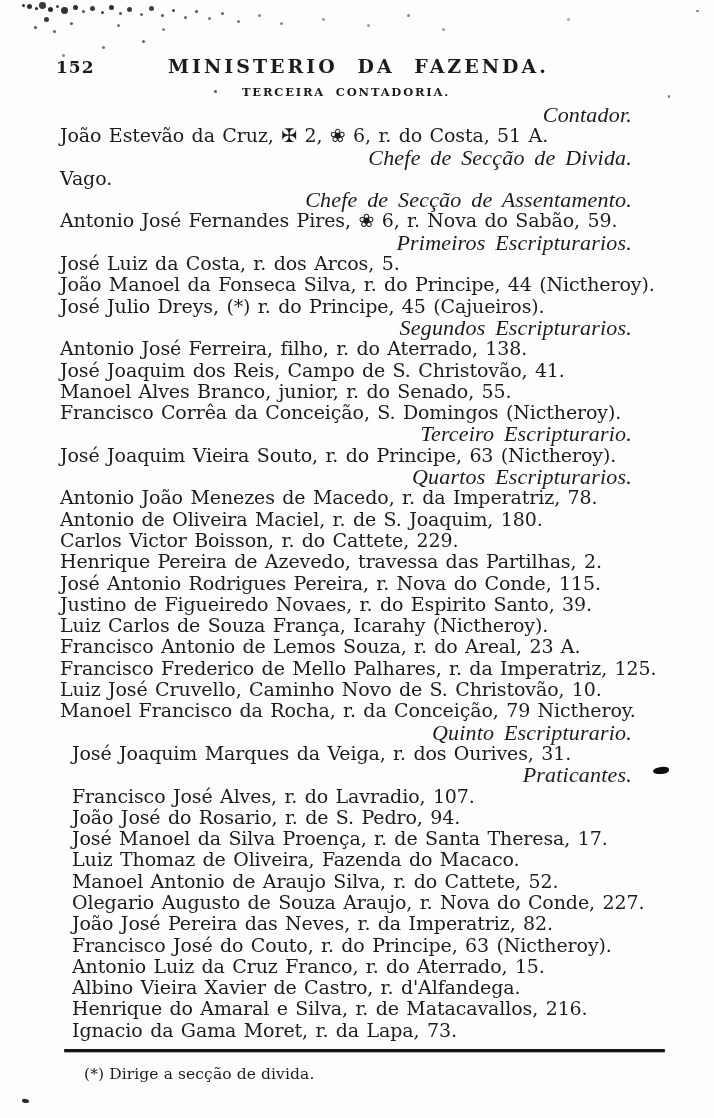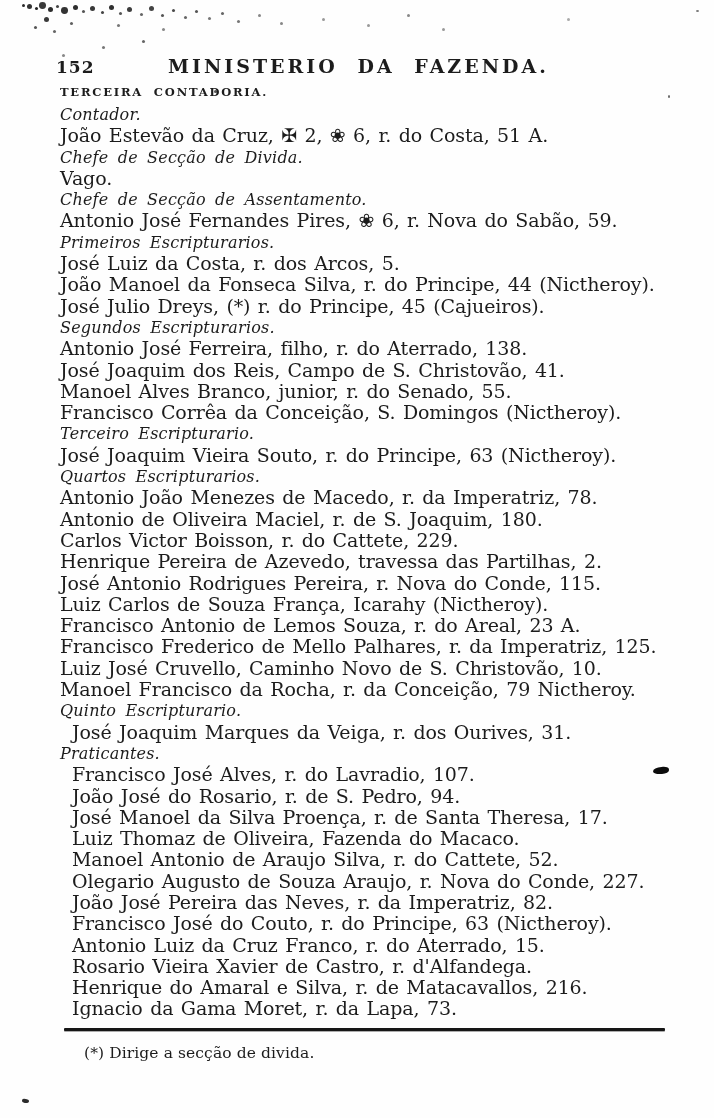--- a/index.html
+++ b/index.html
@@ -17,28 +17,29 @@
     position:absolute;left:-4px;top:2px;
     font-weight:bold;font-size:17px;letter-spacing:1px;
   }
   .ministry-title{
     text-align:center;font-weight:bold;font-size:19px;
     letter-spacing:3px;word-spacing:10px;
     transform:scaleY(1.02);
     margin-left:25px;
   }
   .subheader{
-    text-align:left;font-weight:bold;font-size:11.5px;
+    text-align:center;font-weight:bold;font-size:11.5px;
     letter-spacing:1.8px;word-spacing:5px;margin-top:6px;height:16px;
   }
   .sections{margin-top:3px;}
   .section-heading{
-    text-align:left;font-style:italic;font-size:16px;
+    text-align:right;font-style:italic;font-size:22px;
     line-height:21.3px;word-spacing:4px;letter-spacing:.2px;
     white-space:nowrap;
+    font-family:Liberation Serif, serif;
   }
   .entry{
     font-size:19px;line-height:21.3px;letter-spacing:-0.1px;
     word-spacing:1.5px;white-space:nowrap;
   }
   .entry.indent{padding-left:12px;}
   .rule{
     margin-top:8px;margin-left:4px;width:601px;height:3px;
     background:#161616;border-radius:1px;
     box-shadow:0 1px 0 rgba(20,20,20,.35);
@@ -128,20 +129,21 @@
       <div class="entry">José Joaquim Vieira Souto, r. do Principe, 63 (Nictheroy).</div>
     </div>
 
     <div class="section">
       <div class="section-heading">Quartos Escripturarios.</div>
       <div class="entry">Antonio João Menezes de Macedo, r. da Imperatriz, 78.</div>
       <div class="entry">Antonio de Oliveira Maciel, r. de S. Joaquim, 180.</div>
       <div class="entry">Carlos Victor Boisson, r. do Cattete, 229.</div>
       <div class="entry">Henrique Pereira de Azevedo, travessa das Partilhas, 2.</div>
       <div class="entry">José Antonio Rodrigues Pereira, r. Nova do Conde, 115.</div>
+      <div class="entry">Justino de Figueiredo Novaes, r. do Espirito Santo, 39.</div>
       <div class="entry">Luiz Carlos de Souza França, Icarahy (Nictheroy).</div>
       <div class="entry">Francisco Antonio de Lemos Souza, r. do Areal, 23 A.</div>
       <div class="entry">Francisco Frederico de Mello Palhares, r. da Imperatriz, 125.</div>
       <div class="entry">Luiz José Cruvello, Caminho Novo de S. Christovão, 10.</div>
       <div class="entry">Manoel Francisco da Rocha, r. da Conceição, 79 Nictheroy.</div>
     </div>
 
     <div class="section">
       <div class="section-heading">Quinto Escripturario.</div>
       <div class="entry indent">José Joaquim Marques da Veiga, r. dos Ourives, 31.</div>
@@ -151,21 +153,21 @@
       <div class="section-heading">Praticantes.</div>
       <div class="entry indent">Francisco José Alves, r. do Lavradio, 107.</div>
       <div class="entry indent">João José do Rosario, r. de S. Pedro, 94.</div>
       <div class="entry indent">José Manoel da Silva Proença, r. de Santa Theresa, 17.</div>
       <div class="entry indent">Luiz Thomaz de Oliveira, Fazenda do Macaco.</div>
       <div class="entry indent">Manoel Antonio de Araujo Silva, r. do Cattete, 52.</div>
       <div class="entry indent">Olegario Augusto de Souza Araujo, r. Nova do Conde, 227.</div>
       <div class="entry indent">João José Pereira das Neves, r. da Imperatriz, 82.</div>
       <div class="entry indent">Francisco José do Couto, r. do Principe, 63 (Nictheroy).</div>
       <div class="entry indent">Antonio Luiz da Cruz Franco, r. do Aterrado, 15.</div>
-      <div class="entry indent">Rosario Vieira Xavier de Castro, r. d'Alfandega.</div>
+      <div class="entry indent">Albino Vieira Xavier de Castro, r. d'Alfandega.</div>
       <div class="entry indent">Henrique do Amaral e Silva, r. de Matacavallos, 216.</div>
       <div class="entry indent">Ignacio da Gama Moret, r. da Lapa, 73.</div>
     </div>
 
   </div>
 
   <div class="rule"></div>
   <div class="footnote">(*) Dirige a secção de divida.</div>
 
 </div>

